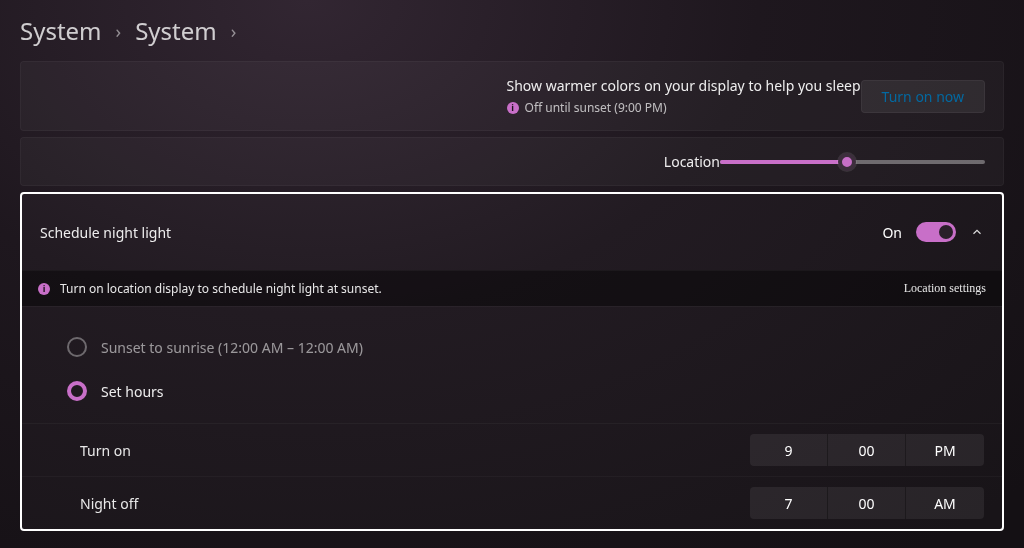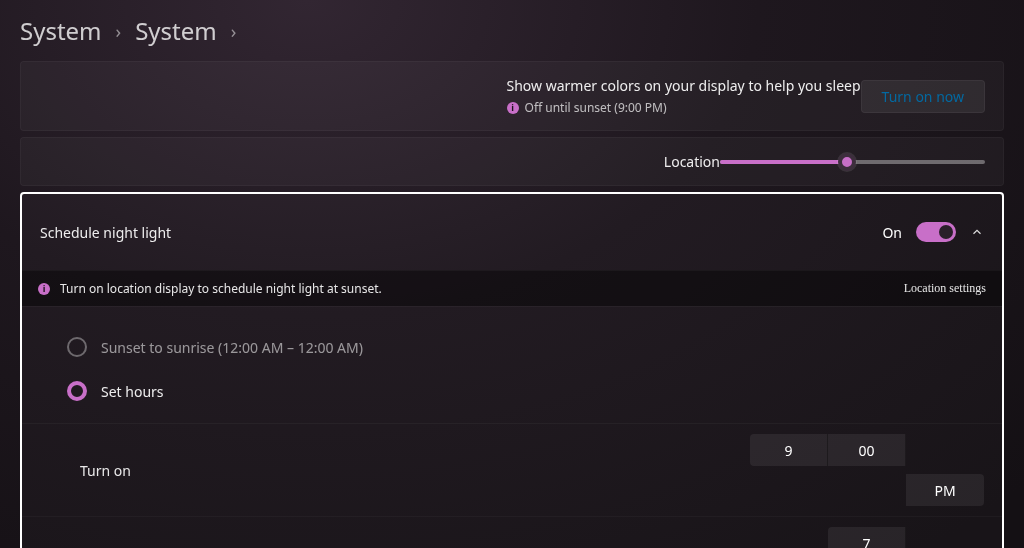--- a/index.html
+++ b/index.html
@@ -115,21 +115,21 @@
   .time-label { font-size:14px; color: rgba(255,255,255,0.9);}
   .time-picker { display:flex; }
   .time-seg {
     width: 78px; height: 32px;
     background: rgba(255,255,255,0.07);
     display:flex; align-items:center; justify-content:center;
     font-size: 14px; cursor:pointer;
     border-right: 1px solid rgba(0,0,0,0.3);
   }
   .time-seg:first-child { border-top-left-radius:4px; border-bottom-left-radius:4px; }
-  .time-seg:last-child  { border-top-right-radius:4px; border-bottom-right-radius:4px; border-right:none;margin-top:40px;}
+  .time-seg:last-child  { border-top-right-radius:4px; border-bottom-right-radius:4px; border-right:none;}
 </style>
 </head>
 <body>
 
 <div class="breadcrumb">
   <span class="crumb-dim">System</span>
   <span class="sep">›</span>
   <span class="crumb-dim">System</span>
   <span class="sep">›</span>
 </div>
@@ -202,17 +202,18 @@
         <div class="time-seg">9</div>
         <div class="time-seg">00</div>
         <div class="time-seg">PM</div>
       </div>
     </div>
     <div class="time-row">
       <div class="time-label">Night off</div>
       <div class="time-picker">
         <div class="time-seg">7</div>
         <div class="time-seg">00</div>
+        <div class="time-seg">AM</div>
       </div>
     </div>
   </div>
 
 </div>
 
 </body></html>

